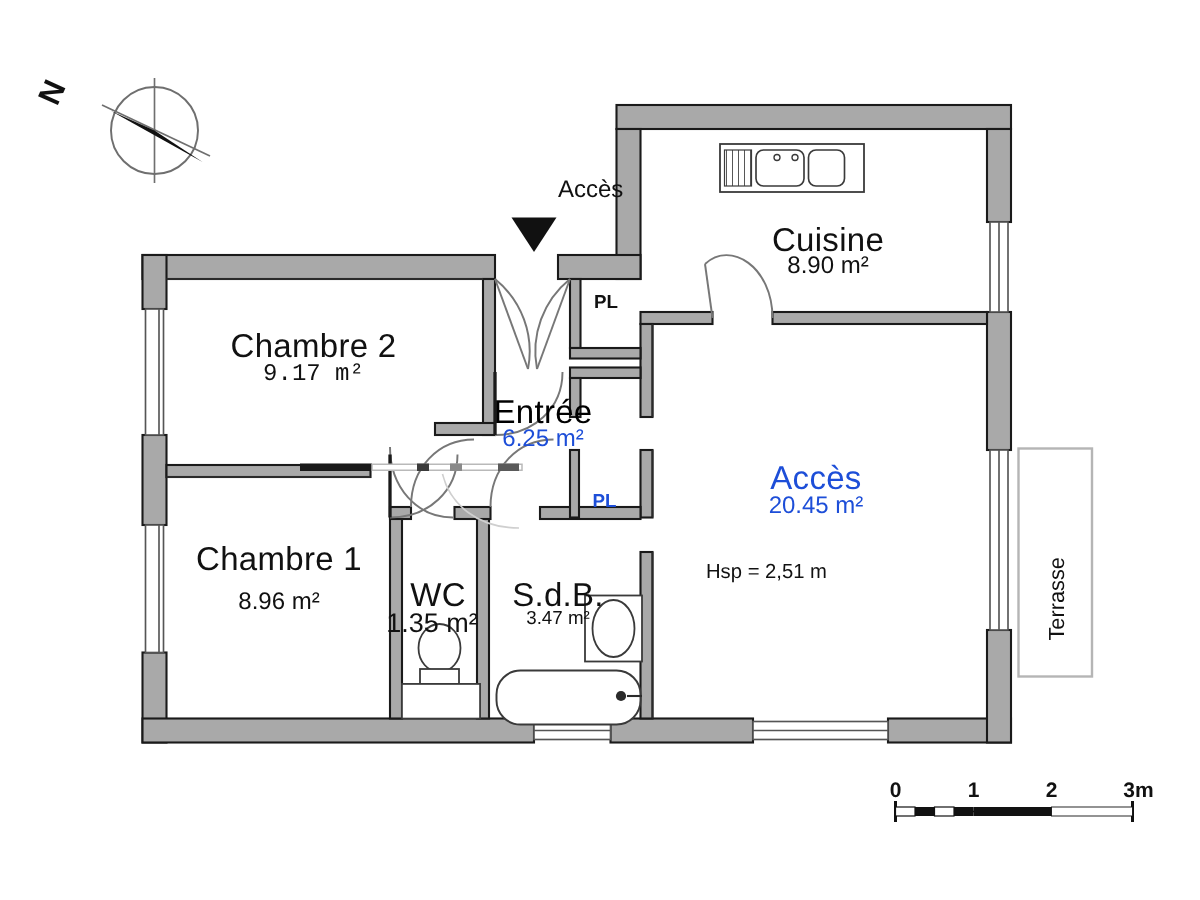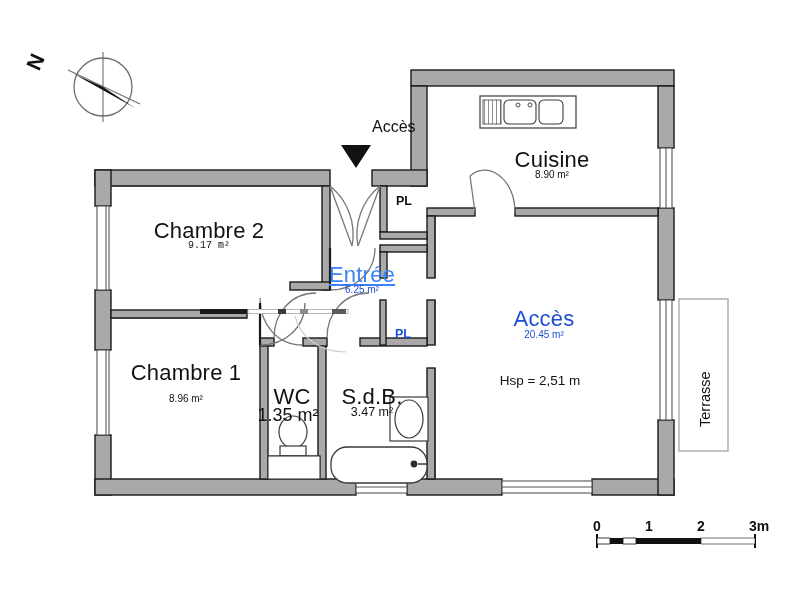--- a/index.html
+++ b/index.html
@@ -25,24 +25,24 @@
     white-space: nowrap;
     color: #111111;
     font-family: "Liberation Sans", sans-serif;
     pointer-events: none;
   }
   .room-name {
     font-size: 22px;
     letter-spacing: .2px;
   }
   .room-area {
-    font-size: 10px;
+    font-size: 16px;
   }
   .faded { color: #1d4ed8; }
-  .semi  { color: #3b82f6; text-decoration: underline; }
+  .semi  { color: #000000; }
   .pl-label {
     font-size: 12.5px;
     font-weight: bold;
   }
   .center { transform: translateX(-50%); }
   .terrasse-label {
     font-size: 14.5px;
     transform-origin: 0 0;
     transform: rotate(-90deg);
   }
@@ -253,21 +253,21 @@
 <div class="lbl room-area center" style="left:209px; top:240px;font-family:Liberation Mono, monospace;">9.17 m²</div>
 
 <div class="lbl room-name center" style="left:186px; top:360px;">Chambre 1</div>
 <div class="lbl room-area center" style="left:186px; top:393px;">8.96 m²</div>
 
 <div class="lbl room-name center" style="left:552px; top:147px;">Cuisine</div>
 <div class="lbl room-area center" style="left:552px; top:169px;">8.90 m²</div>
 
 <div class="lbl room-name center faded" style="left:544px; top:306px;">Accès</div>
 <div class="lbl room-area center faded" style="left:544px; top:329px;">20.45 m²</div>
-<div class="lbl room-area center" style="left:540px; top:373px; font-size:13.5px;">Hsp = 2,51 m</div>
+<div class="lbl room-area center" style="left:511px; top:373px; font-size:13.5px;">Hsp = 2,51 m</div>
 
 <div class="lbl room-name center semi" style="left:362px; top:262px;">Entrée</div>
 <div class="lbl room-area center faded" style="left:362px; top:284px;">6.25 m²</div>
 
 <div class="lbl room-name center" style="left:292px; top:384px;">WC</div>
 <div class="lbl room-area center" style="left:288px; top:405px; font-size:18px;">1.35 m²</div>
 
 <div class="lbl room-name center" style="left:372px; top:384px;">S.d.B.</div>
 <div class="lbl room-area center" style="left:372px; top:405px; font-size:12.5px;">3.47 m²</div>
 

